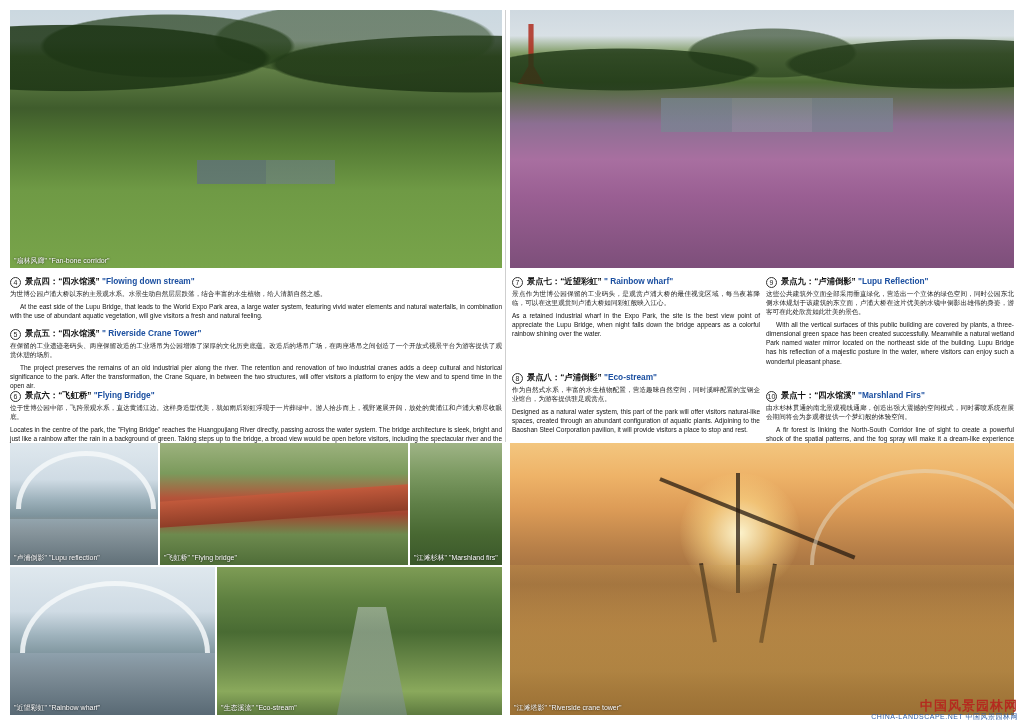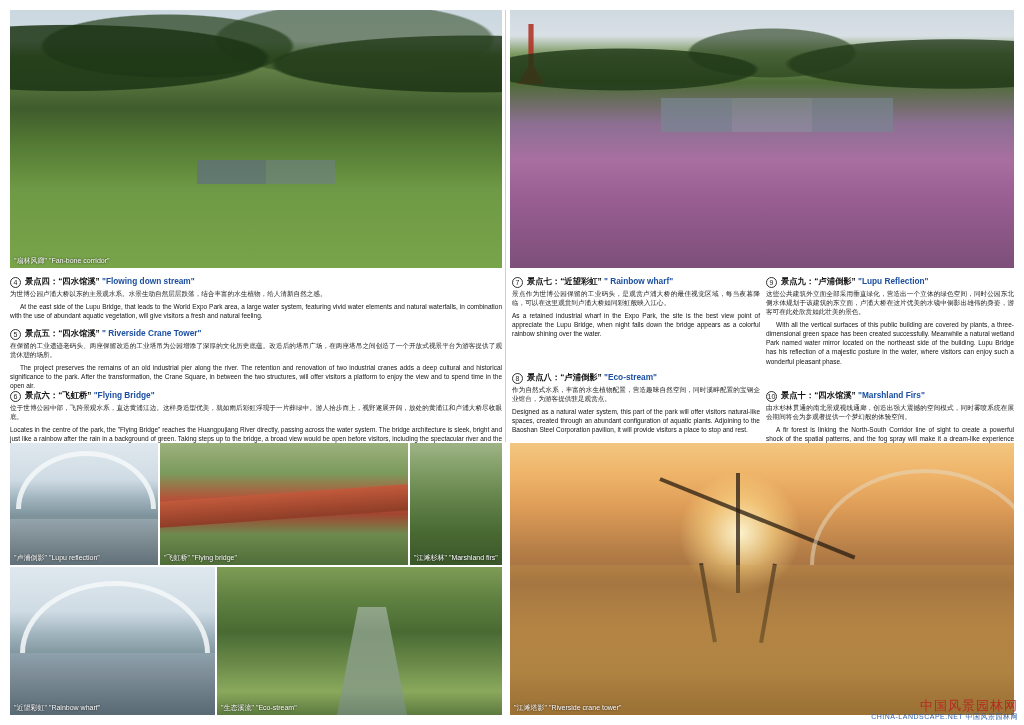--- a/index.html
+++ b/index.html
@@ -116,21 +116,21 @@
   }
   .en-p.indent { text-indent: 10px; }
 
   .divider { position: absolute; background: #cfcfcf; }
 
   
   .wm {
     position: absolute; right: 6px; bottom: 4px;
     text-align: right; line-height: 1.1;
   }
-  .wm .w1 { font-size: 13px; color: #b42b1f; font-weight: normal; letter-spacing: 1px; }
+  .wm .w1 { font-size: 13px; color: #b42b1f; font-weight: bold; letter-spacing: 1px; }
   .wm .w2 { font-size: 7px; color: #2f5fa8; letter-spacing: .5px; }
 </style>
 </head>
 <body>
 
 <div class="page">
 
   <div class="photo ph-fanbone" style="left:10px; top:10px; width:492px; height:258px;">
     <div class="skyline" style="top:150px; height:24px; background:linear-gradient(to right, rgba(96,113,126,.0) 0 38%, rgba(96,113,126,.75) 38% 52%, rgba(110,126,138,.6) 52% 66%, rgba(96,113,126,.0) 66% 100%);"></div>
     <div class="treeline" style="top:0; height:120px; background:radial-gradient(ellipse at 12% 40%, rgba(28,52,20,.85) 0 32%, rgba(0,0,0,0) 33%), radial-gradient(ellipse at 32% 30%, rgba(34,60,24,.7) 0 26%, rgba(0,0,0,0) 27%), radial-gradient(ellipse at 70% 25%, rgba(40,66,28,.55) 0 28%, rgba(0,0,0,0) 29%), radial-gradient(ellipse at 94% 45%, rgba(26,48,18,.8) 0 30%, rgba(0,0,0,0) 31%);"></div>

